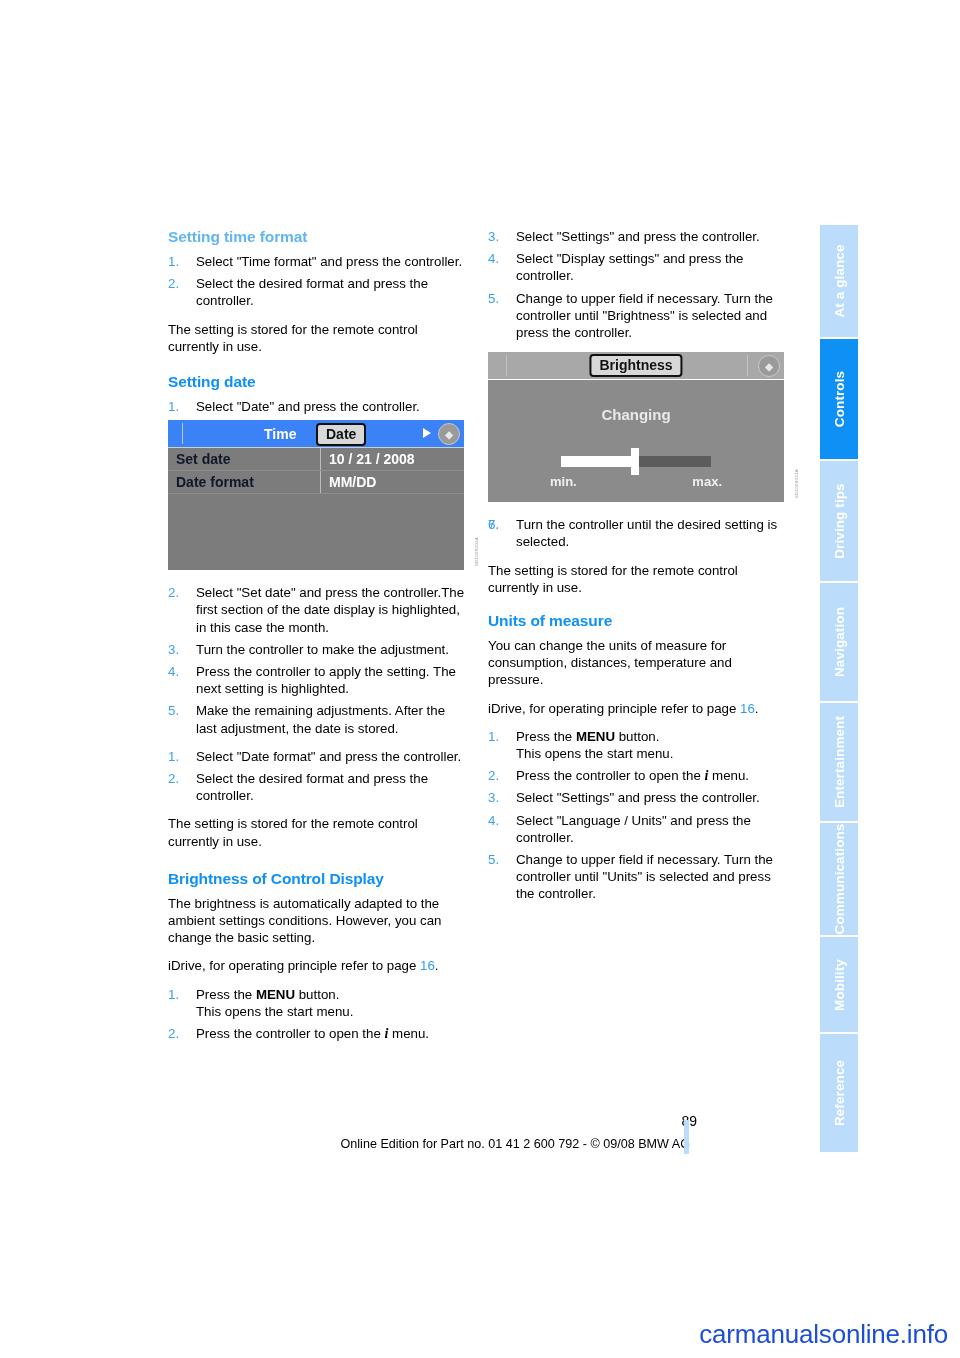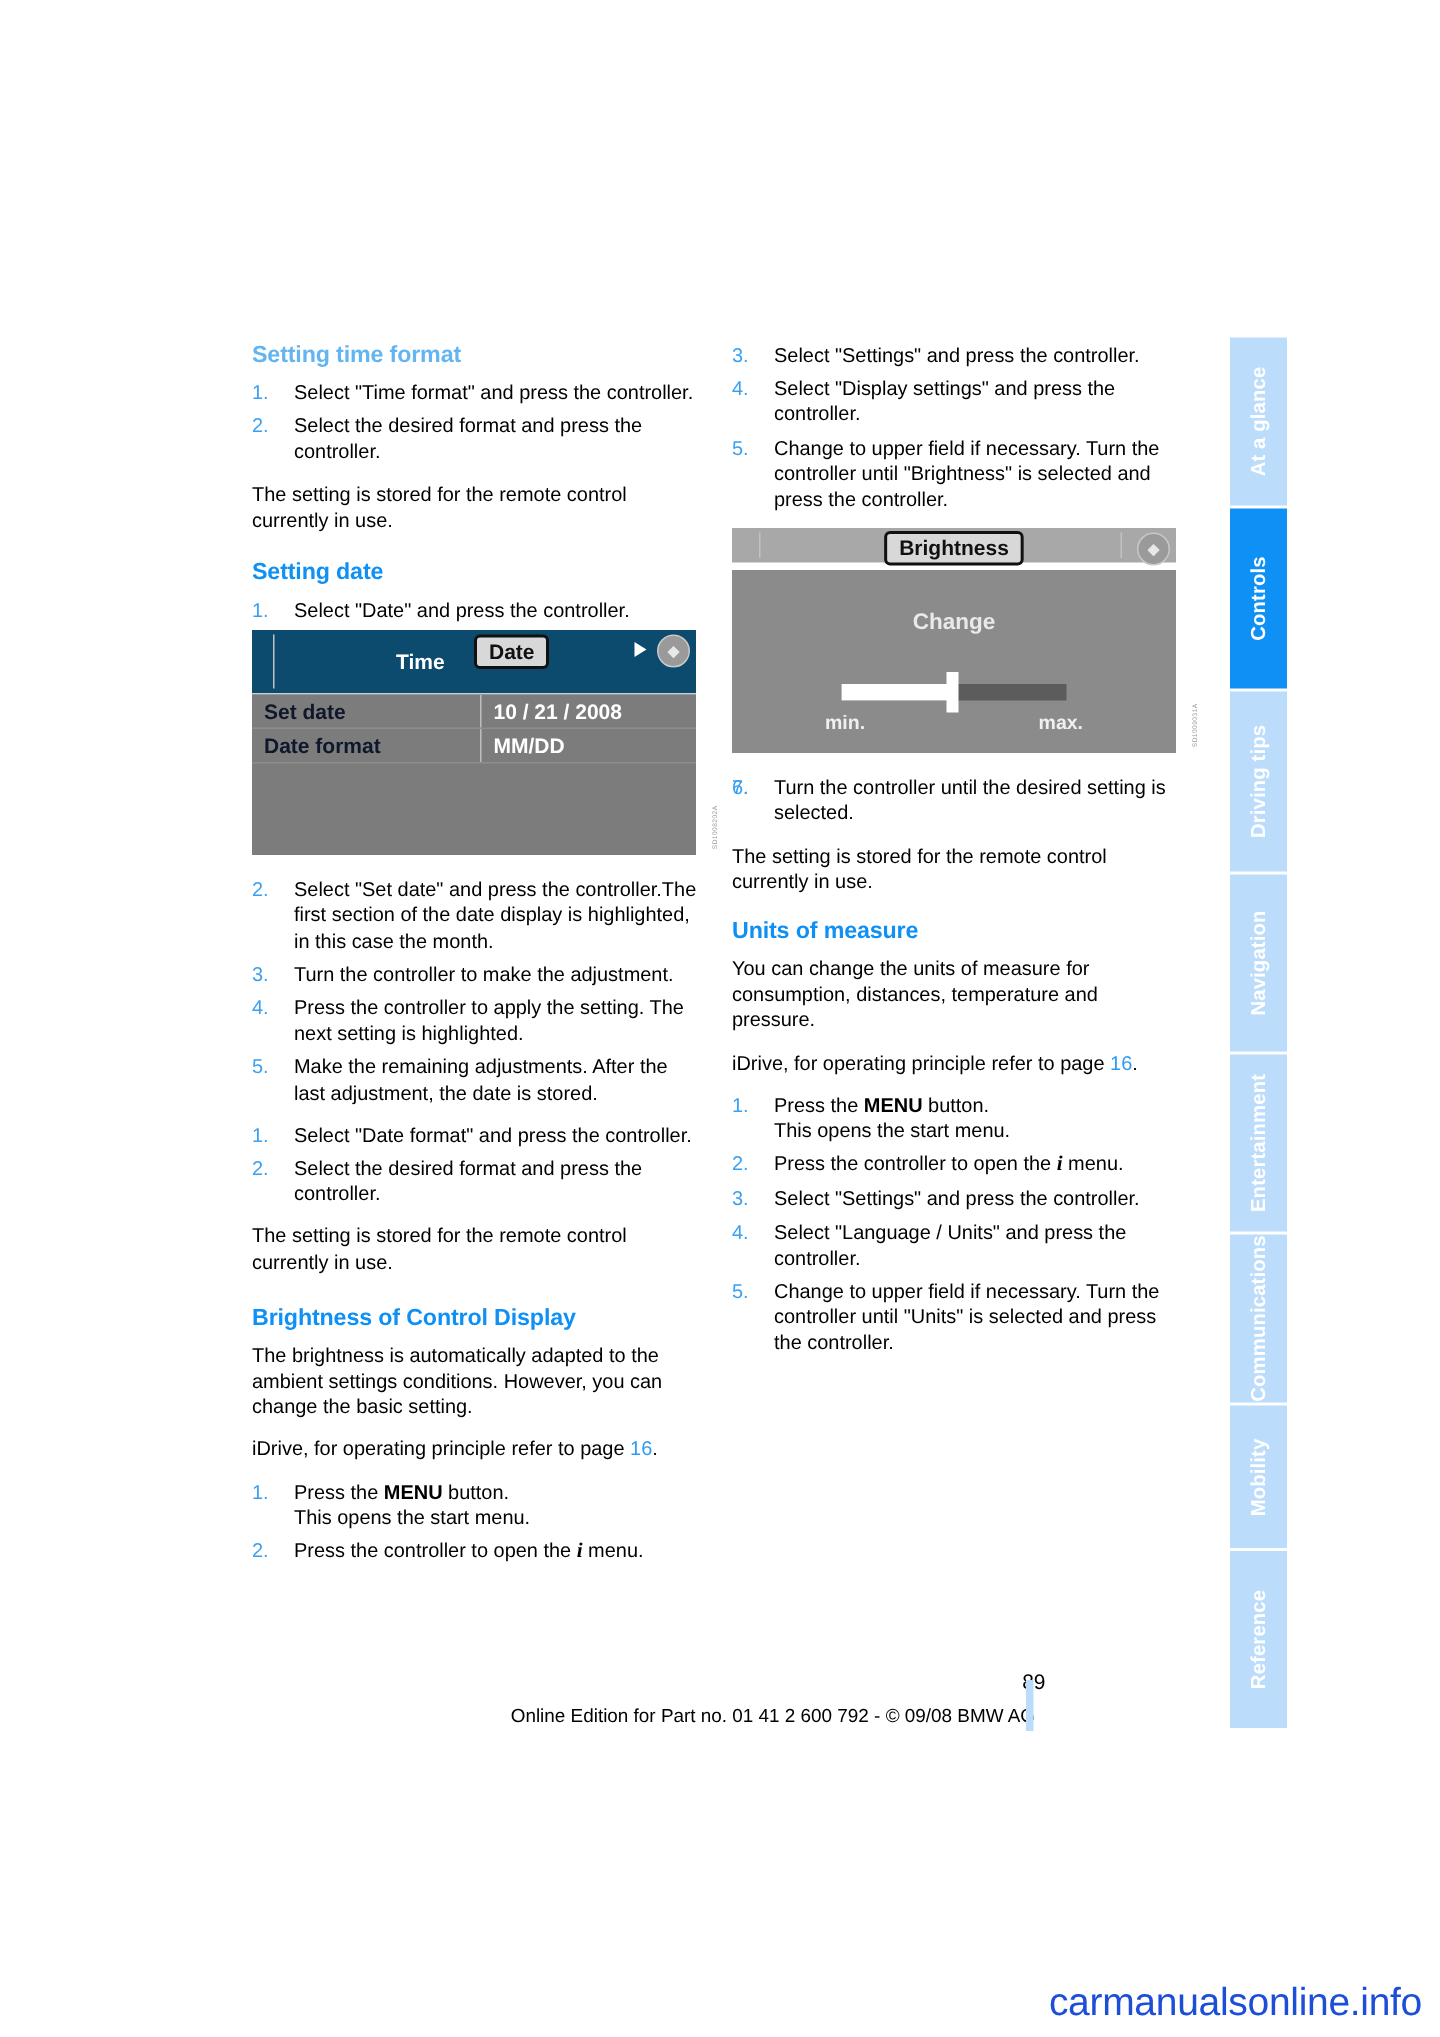--- a/index.html
+++ b/index.html
@@ -83,21 +83,21 @@
   .fig-code {
     position: absolute; right: -13px; bottom: 4px;
     font-size: 4.4px; color: #9a9a9a;
     writing-mode: vertical-rl; transform: rotate(180deg);
     letter-spacing: 0.3px;
   }
 
   
   .idrive-date { width: 296px; height: 150px; background: #7c7c7c; }
   .idrive-date .topbar {
-    height: 43px; background: #0c4a6e;
+    height: 28px; background: #3b82f6;
     display: flex; align-items: center;
     position: relative;
     border-bottom: 1px solid #cfcfcf;
   }
   .idrive-date .topbar .divider {
     position: absolute; left: 14px; top: 3px; bottom: 3px;
     width: 1px; background: #c2c2c2;
   }
   .idrive-date .tab-time {
     position: absolute; left: 96px;
@@ -139,21 +139,21 @@
     font-size: 14px; font-weight: bold;
     border-left: 1px solid #bdbdbd; flex: 1; height: 100%;
     display: flex; align-items: center;
   }
   .idrive-date .blank { flex: 1; }
 
   
   .idrive-bright { width: 296px; height: 150px; background: #8b8b8b; position: relative; }
   .idrive-bright .topbar {
     height: 28px; background: #a8a8a8; position: relative;
-    border-bottom: 5px solid #ffffff;
+    border-bottom: 1px solid #ffffff;
   }
   .idrive-bright .topbar .divider {
     position: absolute; left: 18px; top: 3px; bottom: 3px;
     width: 1px; background: #c2c2c2;
   }
   .idrive-bright .topbar .divider2 {
     position: absolute; right: 36px; top: 3px; bottom: 3px;
     width: 1px; background: #c2c2c2;
   }
   .idrive-bright .title-chip {
@@ -353,21 +353,21 @@
     </ol>
 
     <div class="figure">
       <div class="idrive-bright">
         <div class="topbar">
           <div class="divider"></div>
           <div class="divider2"></div>
           <span class="title-chip">Brightness</span>
           <div class="compass">◆</div>
         </div>
-        <div class="disp-label">Change</div>
+        <div class="disp-label">Changing</div>
         <div class="slider">
           <div class="fill"></div>
           <div class="knob"></div>
         </div>
         <div class="minmax">
           <span>min.</span>
           <span>max.</span>
         </div>
       </div>
       <div class="fig-code">SD1009031A</div>

